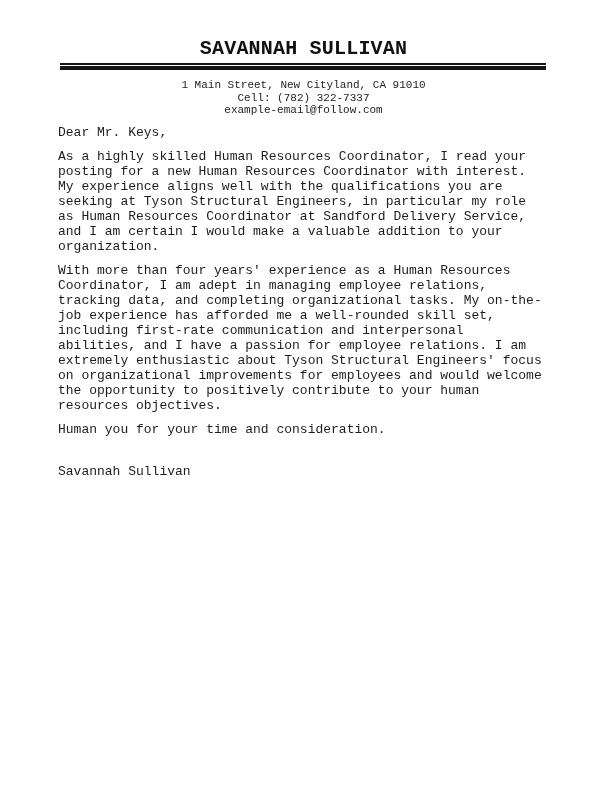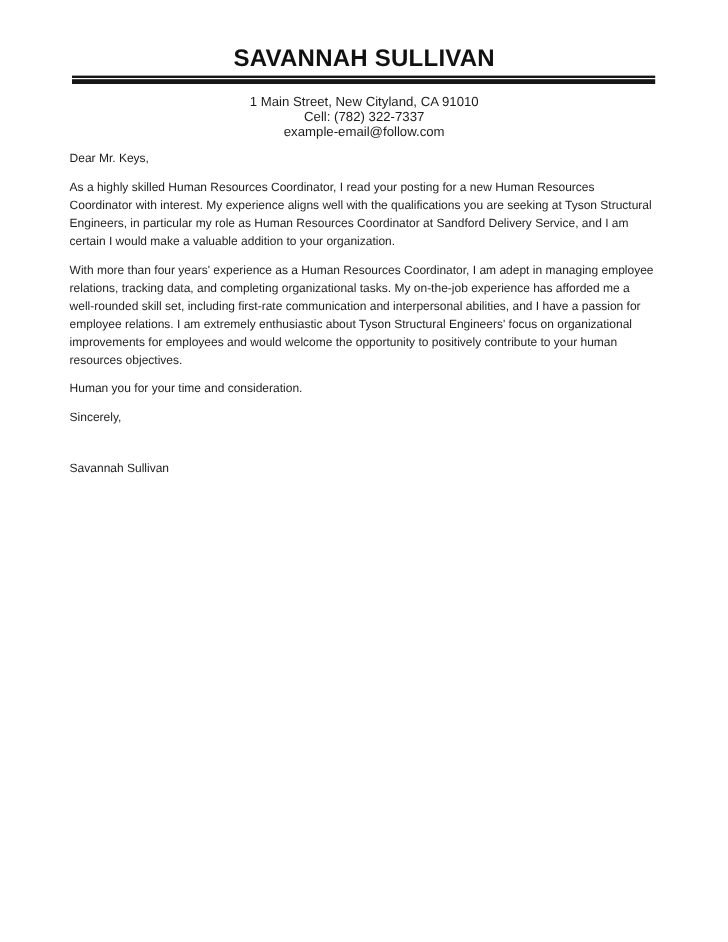--- a/index.html
+++ b/index.html
@@ -5,21 +5,21 @@
   html, body {
     margin: 0;
     padding: 0;
     background: #ffffff;
   }
   .page {
     position: relative;
     width: 607px;
     height: 785px;
     background: #ffffff;
-    font-family: Liberation Sans, sans-serif;
+    font-family: Liberation Mono, monospace;
     color: #1d1d1d;
     overflow: hidden;
   }
   .author-name {
     margin: 0;
     padding-top: 38px;
     text-align: center;
     font-size: 20px;
     line-height: 22px;
     font-weight: bold;
@@ -40,21 +40,21 @@
     text-align: center;
     font-size: 11px;
     line-height: 12.5px;
     color: #1d1d1d;
   }
   .contact-block div {
     margin: 0;
   }
   .letter-body {
     margin: 8px 59px 0 58px;
-    font-size: 10px;
+    font-size: 13px;
     line-height: 15px;
     text-align: left;
   }
   .letter-body p {
     margin: 0 0 9px 0;
   }
   .signature-name {
     margin-top: 27px !important;
   }
 </style>
@@ -76,18 +76,17 @@
   <div class="letter-body">
     <p>Dear Mr. Keys,</p>
 
     <p>As a highly skilled Human Resources Coordinator, I read your posting for a new Human Resources Coordinator with interest. My experience aligns well with the qualifications you are seeking at Tyson Structural Engineers, in particular my role as Human Resources Coordinator at Sandford Delivery Service, and I am certain I would make a valuable addition to your organization.</p>
 
     <p>With more than four years' experience as a Human Resources Coordinator, I am adept in managing employee relations, tracking data, and completing organizational tasks. My on-the-job experience has afforded me a well-rounded skill set, including first-rate communication and interpersonal abilities, and I have a passion for employee relations. I am extremely enthusiastic about Tyson Structural Engineers' focus on organizational improvements for employees and would welcome the opportunity to positively contribute to your human resources objectives.</p>
 
 
     <p>Human you for your time and consideration.</p>
 
-    <p>Sincerely,</p>
 
     <p class="signature-name">Savannah Sullivan</p>
   </div>
 
 </div>
 
 </body></html>

